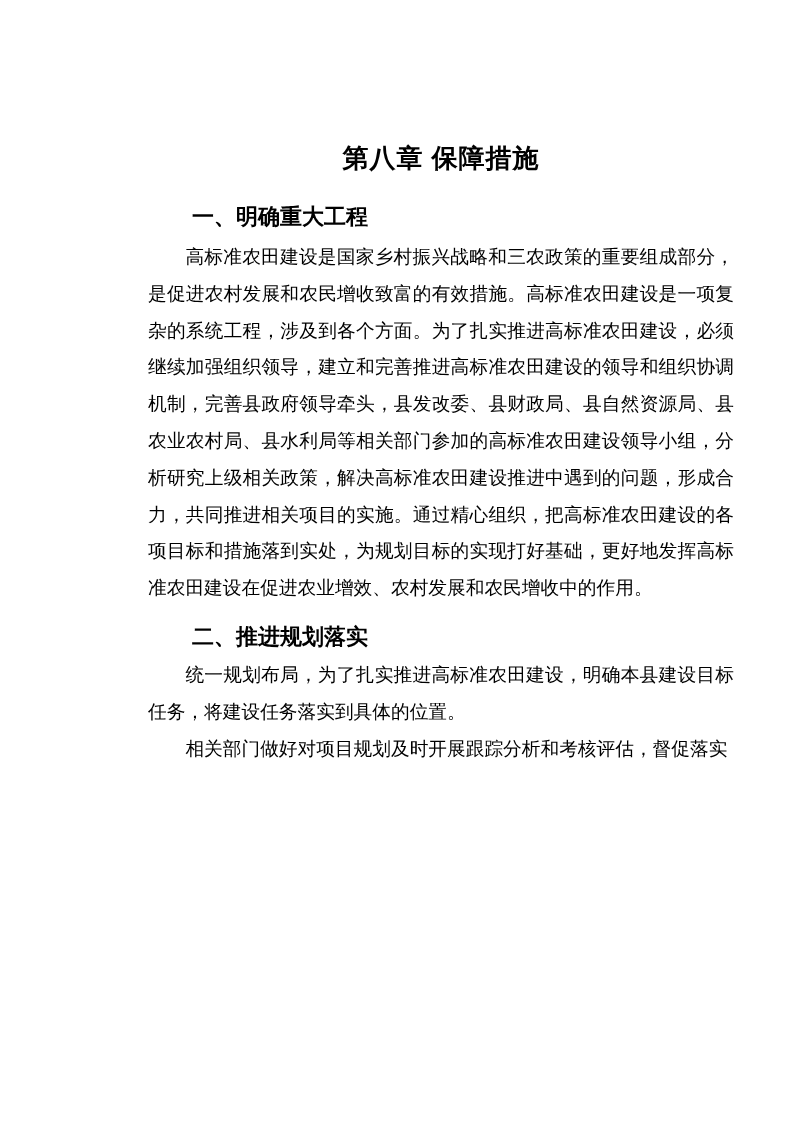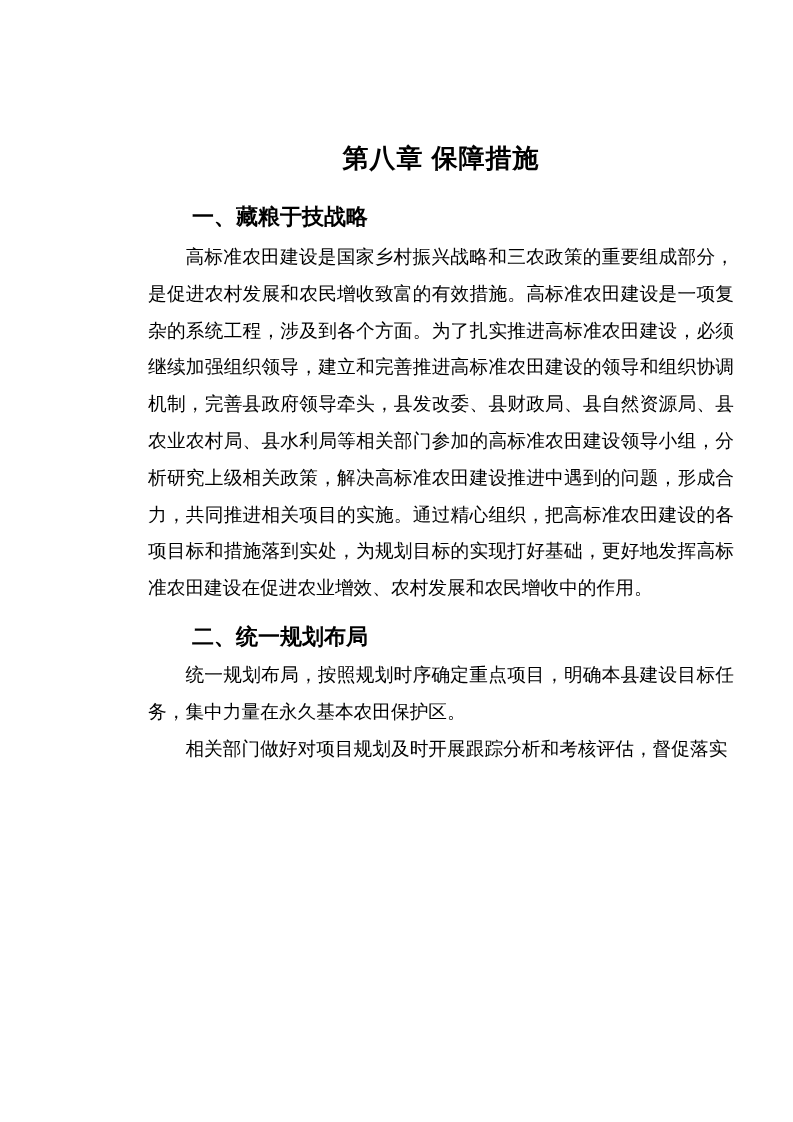--- a/index.html
+++ b/index.html
@@ -65,26 +65,26 @@
 </style>
 </head>
 <body>
 
 <div class="page">
   <div class="content">
 
     <h1 class="doc-title">第八章 保障措施</h1>
 
     <section>
-      <h2 class="sec-heading">一、藏粮于技战略</h2>
+      <h2 class="sec-heading">一、明确重大工程</h2>
       <p class="body-para">高标准农田建设是国家乡村振兴战略和三农政策的重要组成部分，是促进农村发展和农民增收致富的有效措施。高标准农田建设是一项复杂的系统工程，涉及到各个方面。为了扎实推进高标准农田建设，必须继续加强组织领导，建立和完善推进高标准农田建设的领导和组织协调机制，完善县政府领导牵头，县发改委、县财政局、县自然资源局、县农业农村局、县水利局等相关部门参加的高标准农田建设领导小组，分析研究上级相关政策，解决高标准农田建设推进中遇到的问题，形成合力，共同推进相关项目的实施。通过精心组织，把高标准农田建设的各项目标和措施落到实处，为规划目标的实现打好基础，更好地发挥高标准农田建设在促进农业增效、农村发展和农民增收中的作用。</p>
     </section>
 
     <section>
-      <h2 class="sec-heading second">二、统一规划布局</h2>
-      <p class="body-para">统一规划布局，按照规划时序确定重点项目，明确本县建设目标任务，集中力量在永久基本农田保护区。</p>
+      <h2 class="sec-heading second">二、推进规划落实</h2>
+      <p class="body-para">统一规划布局，为了扎实推进高标准农田建设，明确本县建设目标任务，将建设任务落实到具体的位置。</p>
       <p class="body-para">相关部门做好对项目规划及时开展跟踪分析和考核评估，督促落实</p>
     </section>
 
   </div>
 
   <div class="page-number">53</div>
 </div>
 
 </body></html>

